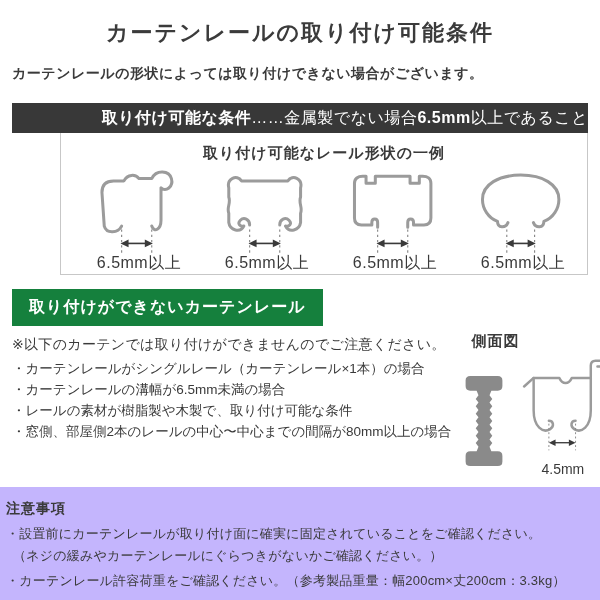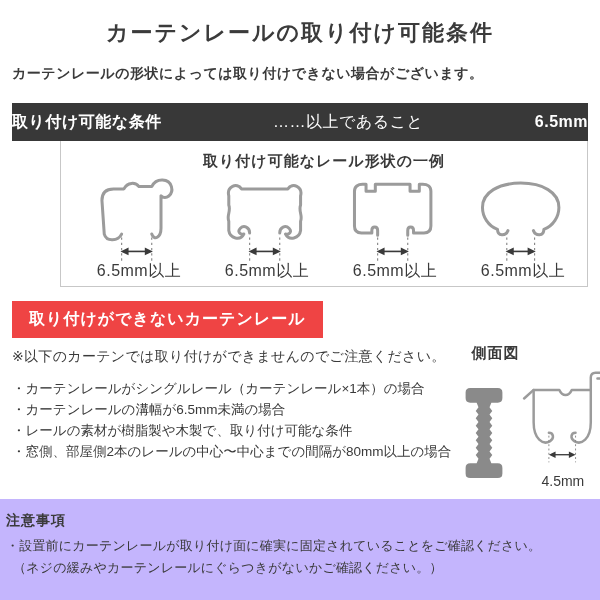--- a/index.html
+++ b/index.html
@@ -6,44 +6,44 @@
   html,body { width:600px; height:600px; overflow:hidden; background:#ffffff;
     font-family:"Liberation Sans","DejaVu Sans",sans-serif; color:#3a3a3a; }
   .page { width:600px; height:600px; display:flex; flex-direction:column; padding:0 12px; }
 
   .title { margin-top:18px; text-align:center; font-size:22px; font-weight:bold;
     letter-spacing:2px; color:#3b3b3b; }
   .subtitle { margin-top:17px; font-size:14px; font-weight:600;
     letter-spacing:0.5px; }
 
   .dark-banner { margin-top:20px; height:38px; background:#383838; color:#ffffff;
-    display:flex; align-items:center; justify-content:space-between; font-size:16px;
+    display:flex; align-items:center; justify-content:flex-end; font-size:16px;
     letter-spacing:0.5px; }
   .dark-banner .b { font-weight:bold; }
 
   .rail-box { border:1px solid #c7c7c7; border-top:none; height:146px; padding-top:11px;margin-left:48px; }
   .rail-heading { text-align:center; font-size:15px; font-weight:bold; letter-spacing:1px; }
   .rail-row { display:flex; justify-content:space-between; padding:4px 14px 0; }
   .rail-item { width:138px; text-align:center; }
   .rail-item svg { display:block; margin:0 auto; }
   .rail-shape { stroke:#9b9b9b; stroke-width:2.6; fill:none;
     stroke-linejoin:round; stroke-linecap:round; }
   .dot { stroke:#888; stroke-width:1; stroke-dasharray:2 2.5; fill:none; }
   .arr { stroke:#3a3a3a; stroke-width:1.4; }
   .ah  { fill:#3a3a3a; stroke:none; }
   .rail-dim { font-size:16px; margin-top:-2px; letter-spacing:0.5px; }
 
   .ng-banner { margin-top:14px; align-self:flex-start; display:inline-block;
-    background:#ef4444; color:#ffffff; font-size:16px; font-weight:bold;
+    background:#15803d; color:#ffffff; font-size:16px; font-weight:bold;
     letter-spacing:1px; padding:8px 17px; }
 
   .ng-body { display:flex; margin-top:10px;gap:10px; }
   .ng-left { flex:1; }
   .ng-note { font-size:14px; letter-spacing:0.3px; }
-  .ng-bullets { margin-top:12px; font-size:13.5px; line-height:21px; white-space:nowrap; }
+  .ng-bullets { margin-top:4px; font-size:13.5px; line-height:21px; white-space:nowrap; }
   .ng-right { width:160px; flex-shrink:0; }
   .side-label { font-size:15px; font-weight:bold; letter-spacing:1px; margin:-4px 0 6px 10px; }
   .side-figs { display:flex; align-items:flex-start; }
   .runner-svg { margin-top:16px; }
   .rail-side-svg { margin-left:12px; }
   .runner-fill { fill:#8a8a8a; stroke:none; }
   .side-dim { font-size:14px; }
 
   .notes { margin:10px -12px 0; flex:1; background:#c4b5fd; padding:13px 6px 10px; }
   .notes-heading { font-size:14px; font-weight:bold; letter-spacing:1px; }
@@ -53,22 +53,23 @@
 </head>
 <body>
 
 <div class="page">
 
   <h1 class="title">カーテンレールの取り付け可能条件</h1>
   <p class="subtitle">カーテンレールの形状によっては取り付けできない場合がございます。</p>
 
   <div class="dark-banner">
     <span class="b">取り付け可能な条件</span>
-      <span>……以上であること</span>
+      <span>……金属製でない場合</span>
       <span class="b">6.5mm</span>
+      <span>以上であること</span>
   </div>
 
   <div class="rail-box">
     <div class="rail-heading">取り付け可能なレール形状の一例</div>
     <div class="rail-row">
 
       <div class="rail-item">
         <svg width="128" height="88" viewBox="0 0 110 76">
           <path class="rail-shape" d="M40,51 C37,57 27,58 25,51 L23,22 C23,15 27,12 33,12 L42,12 C45,6 52,6 55,10 L66,10 C70,2 81,3 83,10 C85,17 78,22 74,18 L74,46 C74,54 68,57 66,51"></path>
           <line class="dot" x1="40" y1="54" x2="40" y2="74"></line>
@@ -151,15 +152,16 @@
           <div class="side-dim" style="text-align:center; margin-left:4px;">4.5mm</div>
         </div>
       </div>
     </div>
   </div>
 
   <div class="notes">
     <div class="notes-heading">注意事項</div>
     <p class="notes-line">・設置前にカーテンレールが取り付け面に確実に固定されていることをご確認ください。</p>
     <p class="notes-line indent">（ネジの緩みやカーテンレールにぐらつきがないかご確認ください。）</p>
+    <p class="notes-line">・カーテンレール許容荷重をご確認ください。（参考製品重量：幅200cm×丈200cm：3.3kg）</p>
   </div>
 
 </div>
 
 </body></html>

